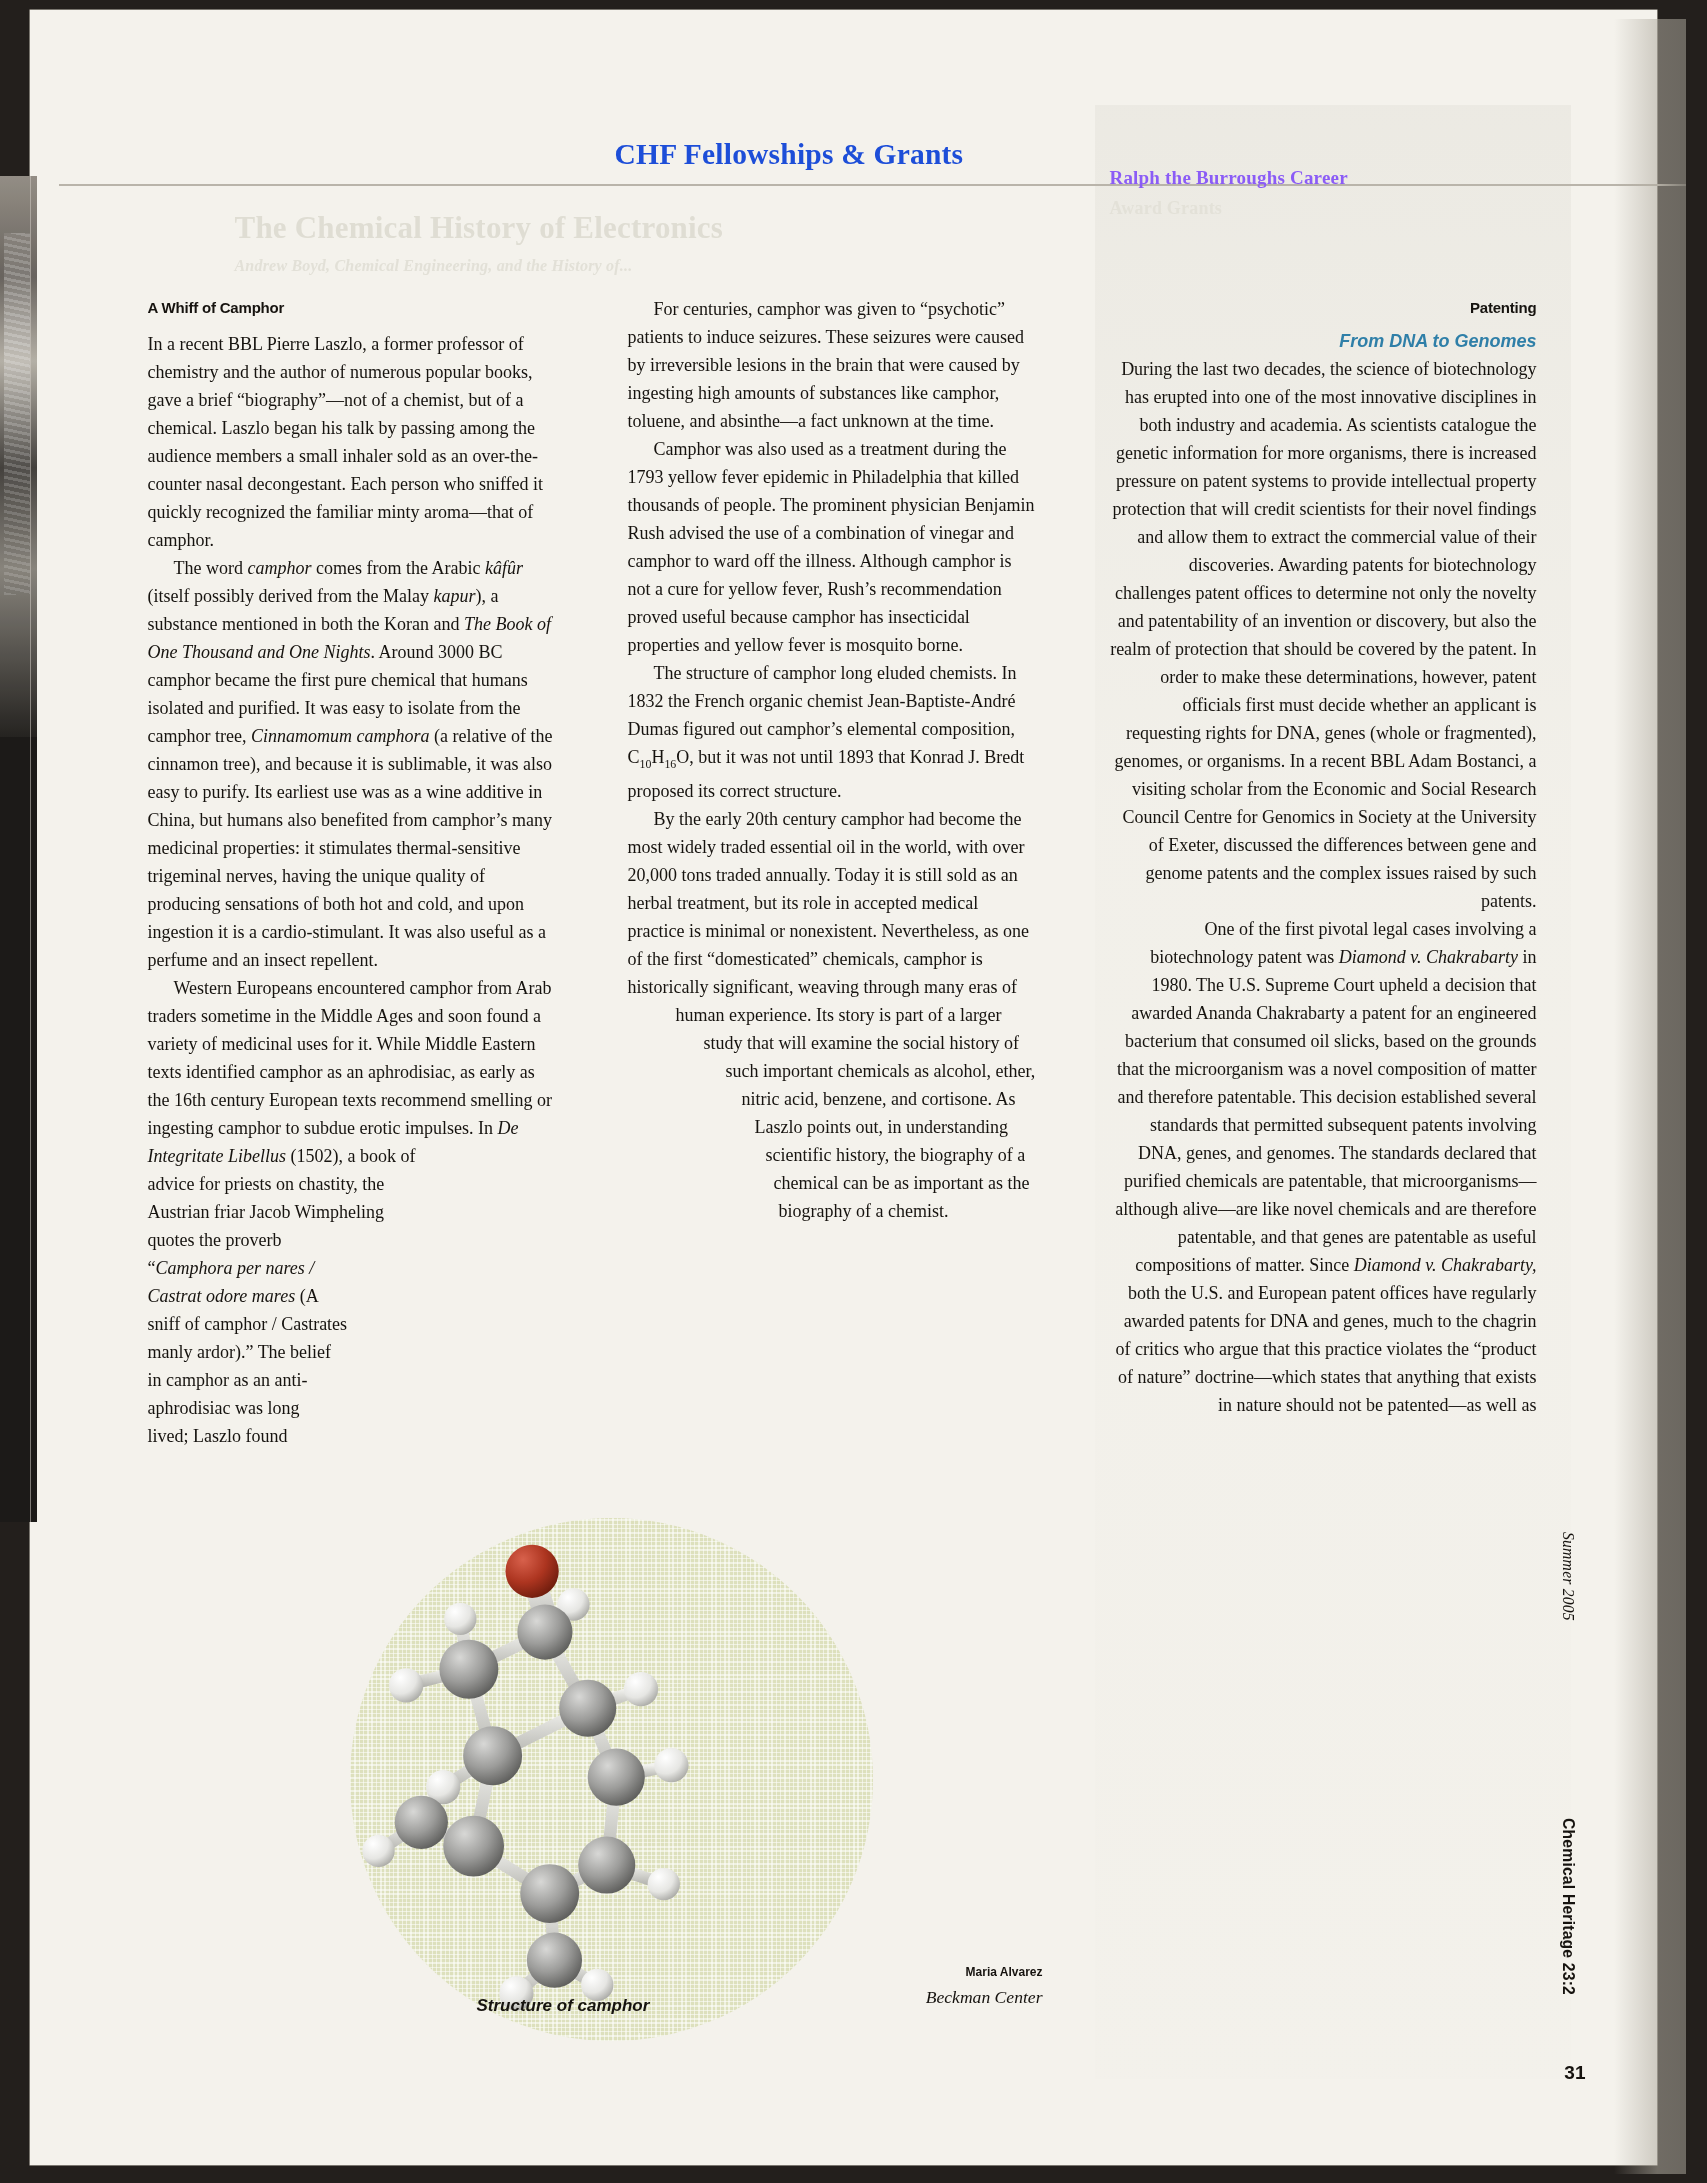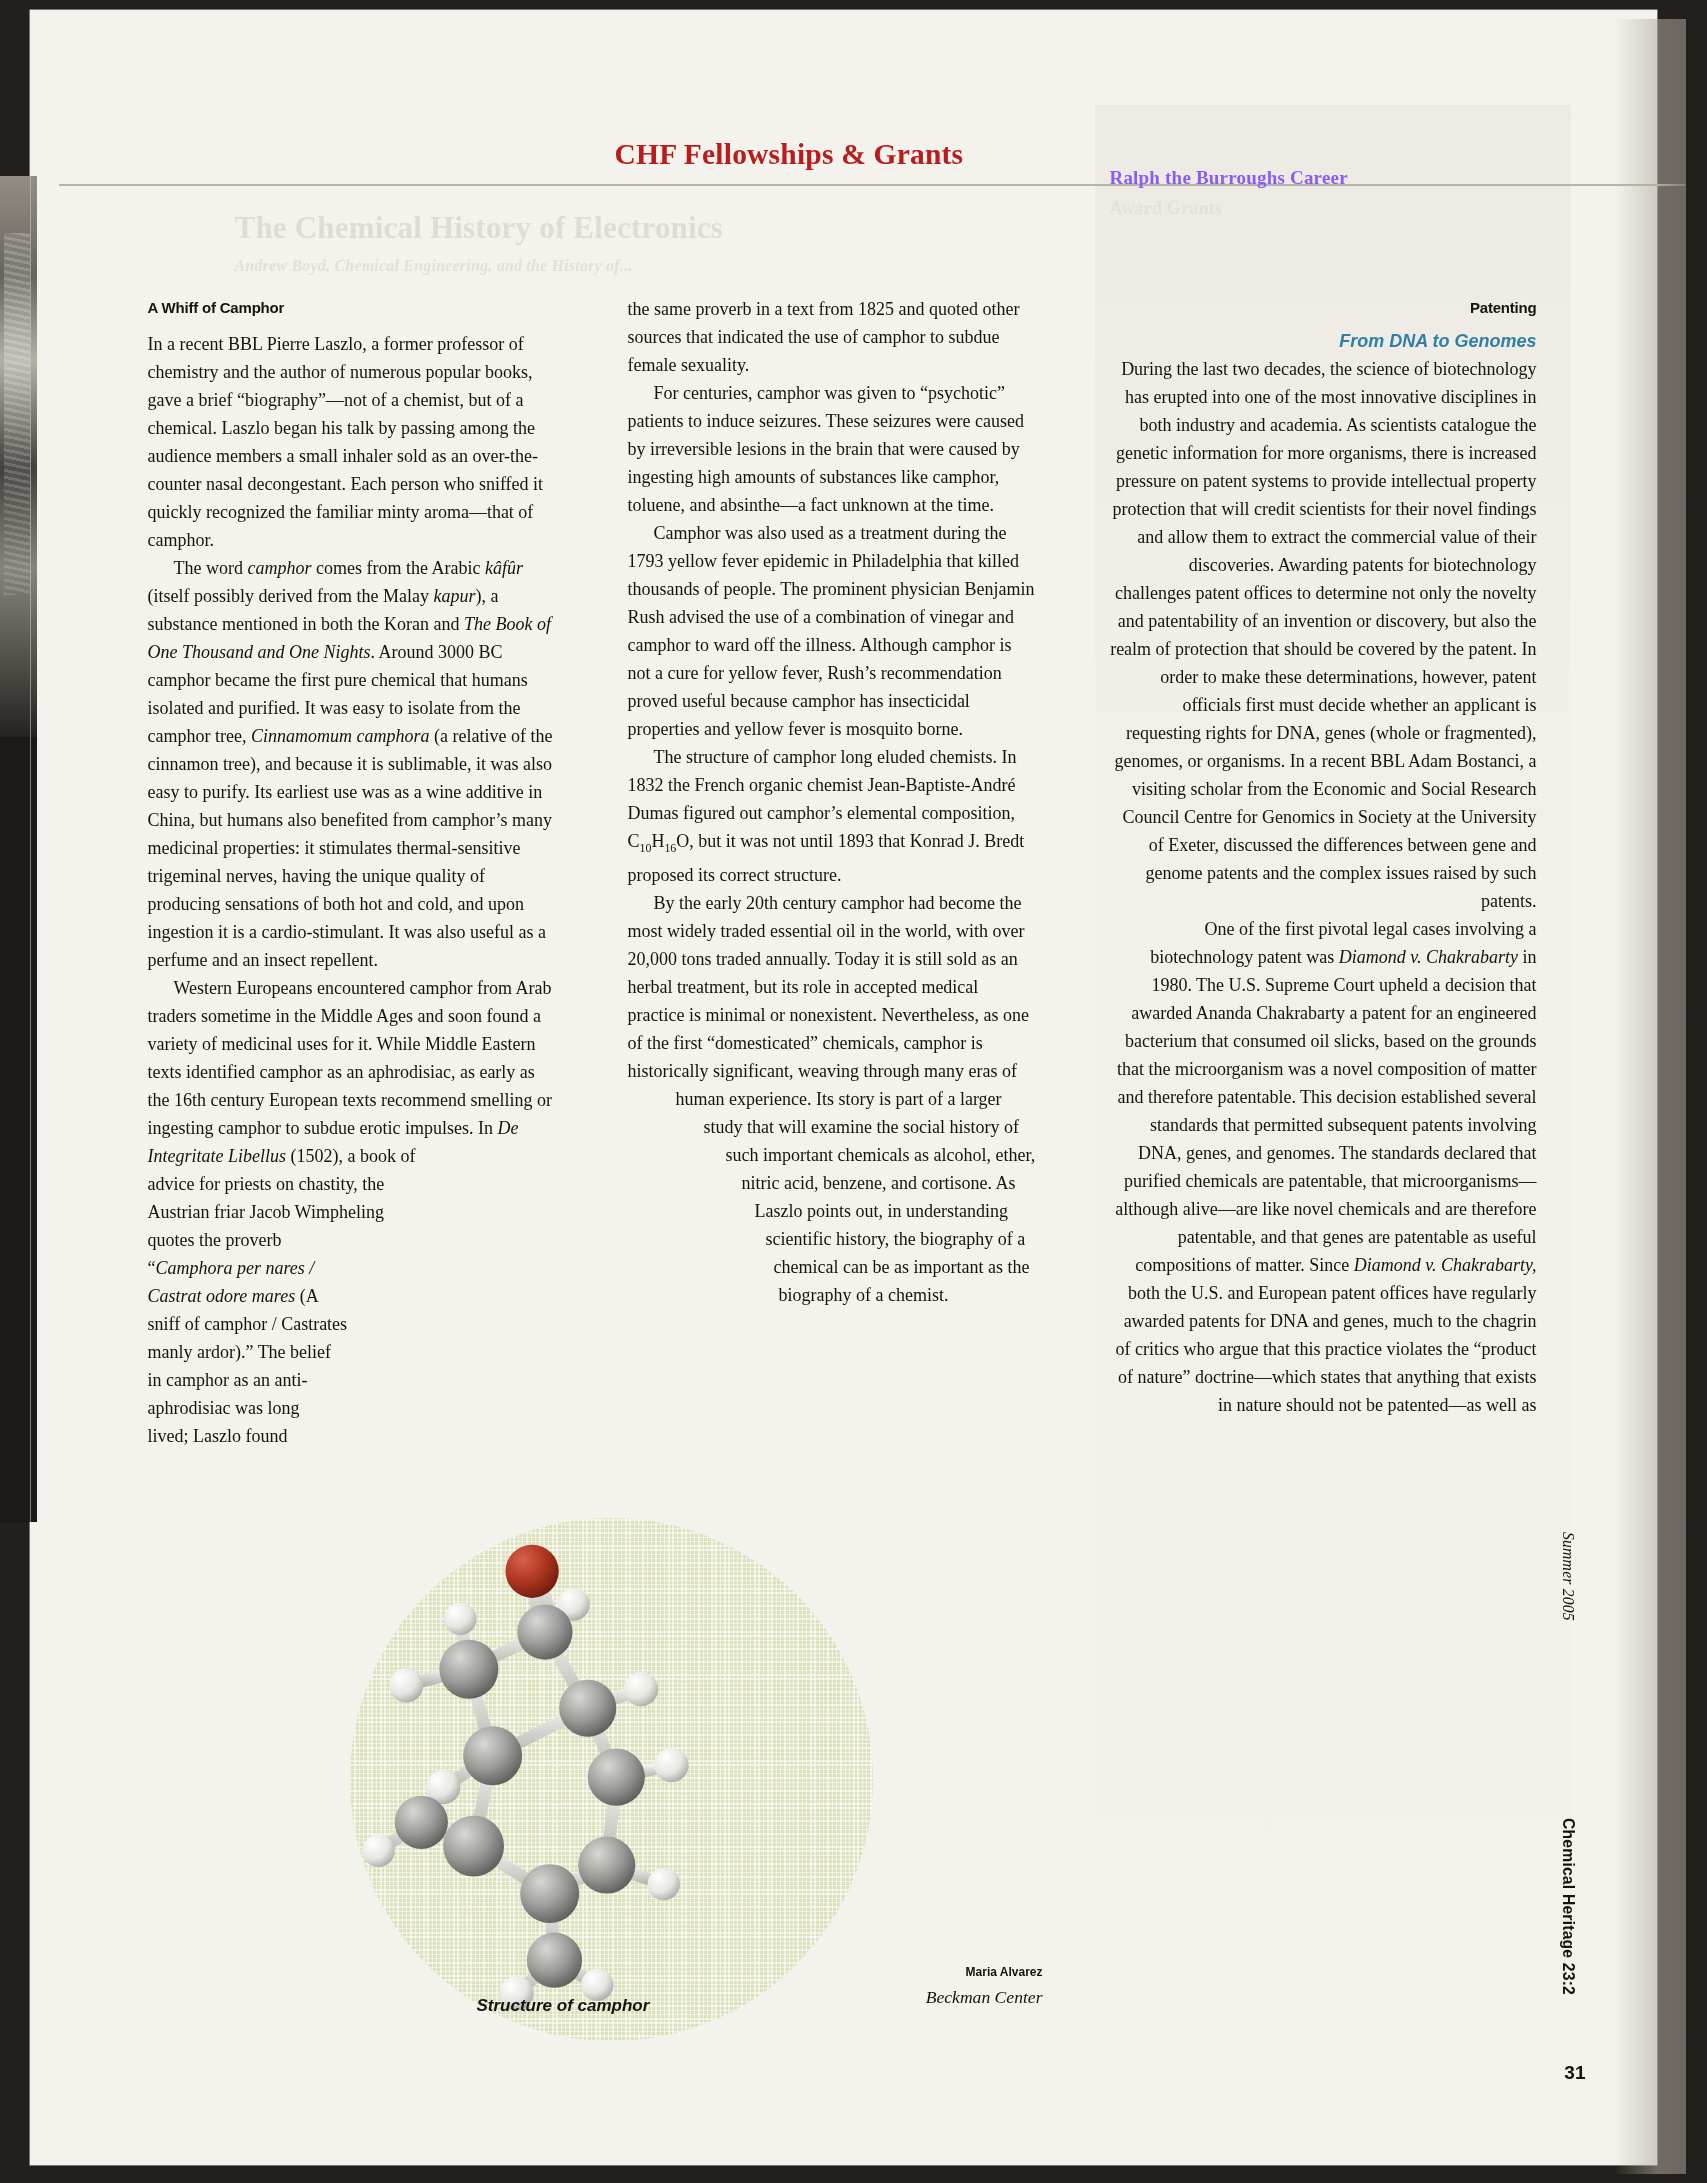--- a/index.html
+++ b/index.html
@@ -62,21 +62,21 @@
   }
   
   .ghost {
     position: absolute;
     color: #d8d6cd;
     font-weight: bold;
     letter-spacing: 0.2px;
     white-space: nowrap;
     user-select: none;
   }
-  .ghost-1 { left: 585px; top: 128px; font-size: 29.5px; color:#b91c1c; }
+  .ghost-1 { left: 585px; top: 128px; font-size: 29.5px; color:#1d4ed8; }
   .ghost-2 { left: 205px;  top: 200px; font-size: 31px; color:#dfddd3; }
   .ghost-3 { left: 205px;  top: 247px; font-size: 16px; color:#e2e0d7; font-style: italic; }
   .ghost-4 { left: 1080px; top: 157px; font-size: 19px; color:#8b5cf6; }
   .ghost-5 { left: 1080px; top: 188px; font-size: 18px; color:#e3e1d8; }
   .ghost-block {
     position: absolute;
     left: 1065px; top: 95px;
     width: 476px; height: 1974px;
     background: linear-gradient(180deg, rgba(214,212,203,.55), rgba(226,224,215,.25) 35%, rgba(230,228,220,.15));
     opacity: .5;
@@ -219,21 +219,20 @@
       <h2>A Whiff of Camphor</h2>
 
       <p>In a recent BBL Pierre Laszlo, a former professor of chemistry and the author of numerous popular books, gave a brief “biography”—not of a chemist, but of a chemical. Laszlo began his talk by passing among the audience members a small inhaler sold as an over-the-counter nasal decongestant. Each person who sniffed it quickly recognized the familiar minty aroma—that of camphor.</p>
 
       <p class="indent">The word <span class="it">camphor</span> comes from the Arabic <span class="it">kâfûr</span> (itself possibly derived from the Malay <span class="it">kapur</span>), a substance mentioned in both the Koran and <span class="it">The Book of One Thousand and One Nights</span>. Around 3000 BC camphor became the first pure chemical that humans isolated and purified. It was easy to isolate from the camphor tree, <span class="it">Cinnamomum camphora</span> (a relative of the cinnamon tree), and because it is sublimable, it was also easy to purify. Its earliest use was as a wine additive in China, but humans also benefited from camphor’s many medicinal properties: it stimulates thermal-sensitive trigeminal nerves, having the unique quality of producing sensations of both hot and cold, and upon ingestion it is a cardio-stimulant. It was also useful as a perfume and an insect repellent.</p>
 
       <p class="indent"><span class="cut" style="width:0px;"></span>Western Europeans encountered camphor from Arab traders sometime in the Middle Ages and soon found a variety of medicinal uses for it. While Middle Eastern texts identified camphor as an aphrodisiac, as early as the 16th century European texts recommend smelling or ingesting camphor to subdue erotic impulses. In <span class="it">De Integritate Libellus</span> (1502),<span class="cut" style="width:121px;"></span><span class="cut" style="width:152px;"></span><span class="cut" style="width:171px;"></span><span class="cut" style="width:186px;"></span><span class="cut" style="width:197px;"></span><span class="cut" style="width:205px;"></span><span class="cut" style="width:209px;"></span><span class="cut" style="width:213px;"></span><span class="cut" style="width:215px;"></span><span class="cut" style="width:215px;"></span><span class="cut" style="width:213px;"></span><span class="cut" style="width:209px;"></span><span class="cut" style="width:205px;"></span><span class="cut" style="width:197px;"></span> a book of advice for priests on chastity, the Austrian friar Jacob Wimpheling quotes the proverb “<span class="it">Camphora per nares / Castrat odore mares</span> (A sniff of camphor / Castrates manly ardor).” The belief in camphor as an anti-aphrodisiac was long lived; Laszlo found</p>
     </div>
 
     <div class="col" id="col2">
-      <p>the same proverb in a text from 1825 and quoted other sources that indicated the use of camphor to subdue female sexuality.</p>
 
       <p class="indent">For centuries, camphor was given to “psychotic” patients to induce seizures. These seizures were caused by irreversible lesions in the brain that were caused by ingesting high amounts of substances like camphor, toluene, and absinthe—a fact unknown at the time.</p>
 
       <p class="indent">Camphor was also used as a treatment during the 1793 yellow fever epidemic in Philadelphia that killed thousands of people. The prominent physician Benjamin Rush advised the use of a combination of vinegar and camphor to ward off the illness. Although camphor is not a cure for yellow fever, Rush’s recommendation proved useful because camphor has insecticidal properties and yellow fever is mosquito borne.</p>
 
       <p class="indent">The structure of camphor long eluded chemists. In 1832 the French organic chemist Jean-Baptiste-André Dumas figured out camphor’s elemental composition, C<sub>10</sub>H<sub>16</sub>O, but it was not until 1893 that Konrad J. Bredt proposed its correct structure.</p>
 
       <p class="indent">By the early 20th century camphor had become the most widely traded essential oil in the world, with over 20,000 tons traded annually. Today it is still sold as an herbal treatment, but its role in accepted medical practice is minimal or nonexistent. Nevertheless, as one of the first “domesticated” chemicals, camphor is historically significant, weaving through many eras of<span class="cutL" style="width:48px;"></span><span class="cutL" style="width:76px;"></span><span class="cutL" style="width:98px;"></span><span class="cutL" style="width:114px;"></span><span class="cutL" style="width:127px;"></span><span class="cutL" style="width:138px;"></span><span class="cutL" style="width:146px;"></span><span class="cutL" style="width:151px;"></span><span class="cutL" style="width:155px;"></span><span class="cutL" style="width:156px;"></span><span class="cutL" style="width:155px;"></span><span class="cutL" style="width:151px;"></span><span class="cutL" style="width:146px;"></span><span class="cutL" style="width:138px;"></span><span class="cutL" style="width:127px;"></span><span class="cutL" style="width:114px;"></span> human experience. Its story is part of a larger study that will examine the social history of such important chemicals as alcohol, ether, nitric acid, benzene, and cortisone. As Laszlo points out, in understanding scientific history, the biography of a chemical can be as important as the biography of a chemist.</p>
     </div>
 

